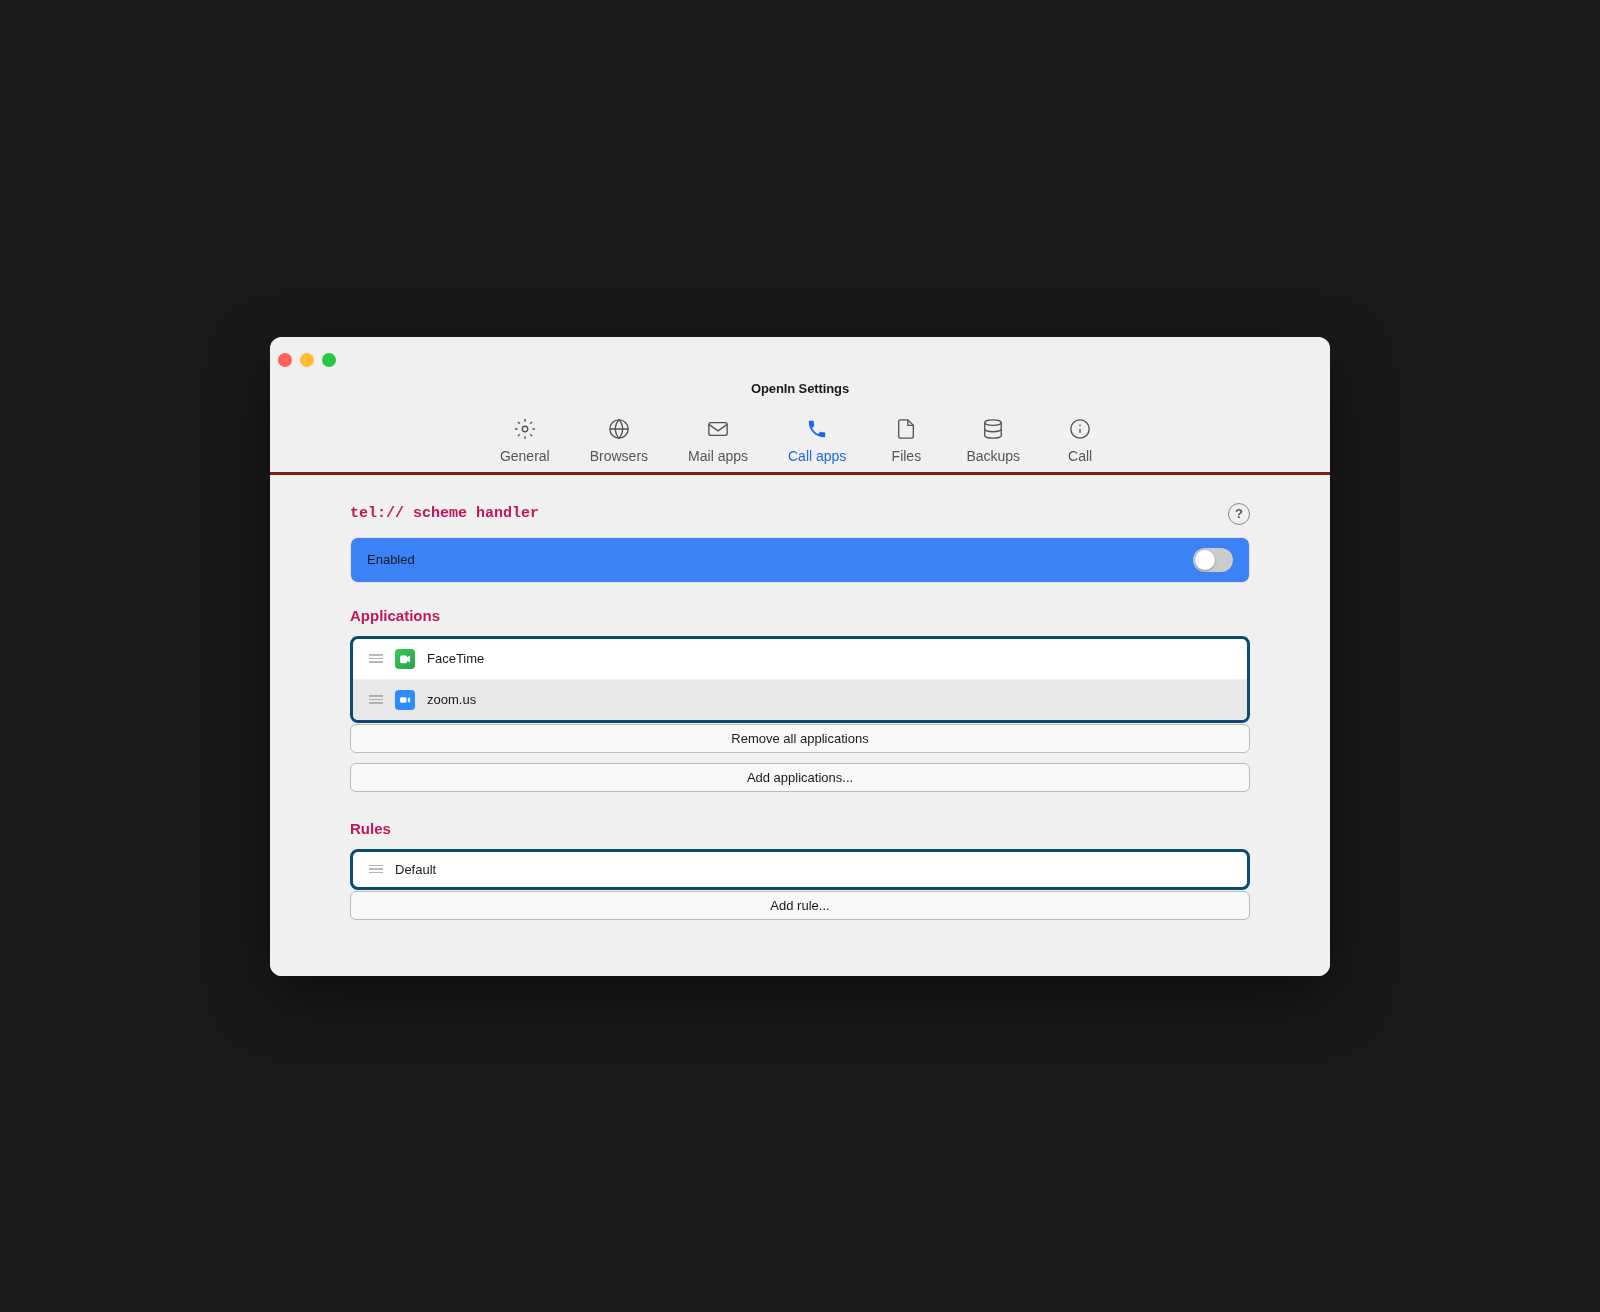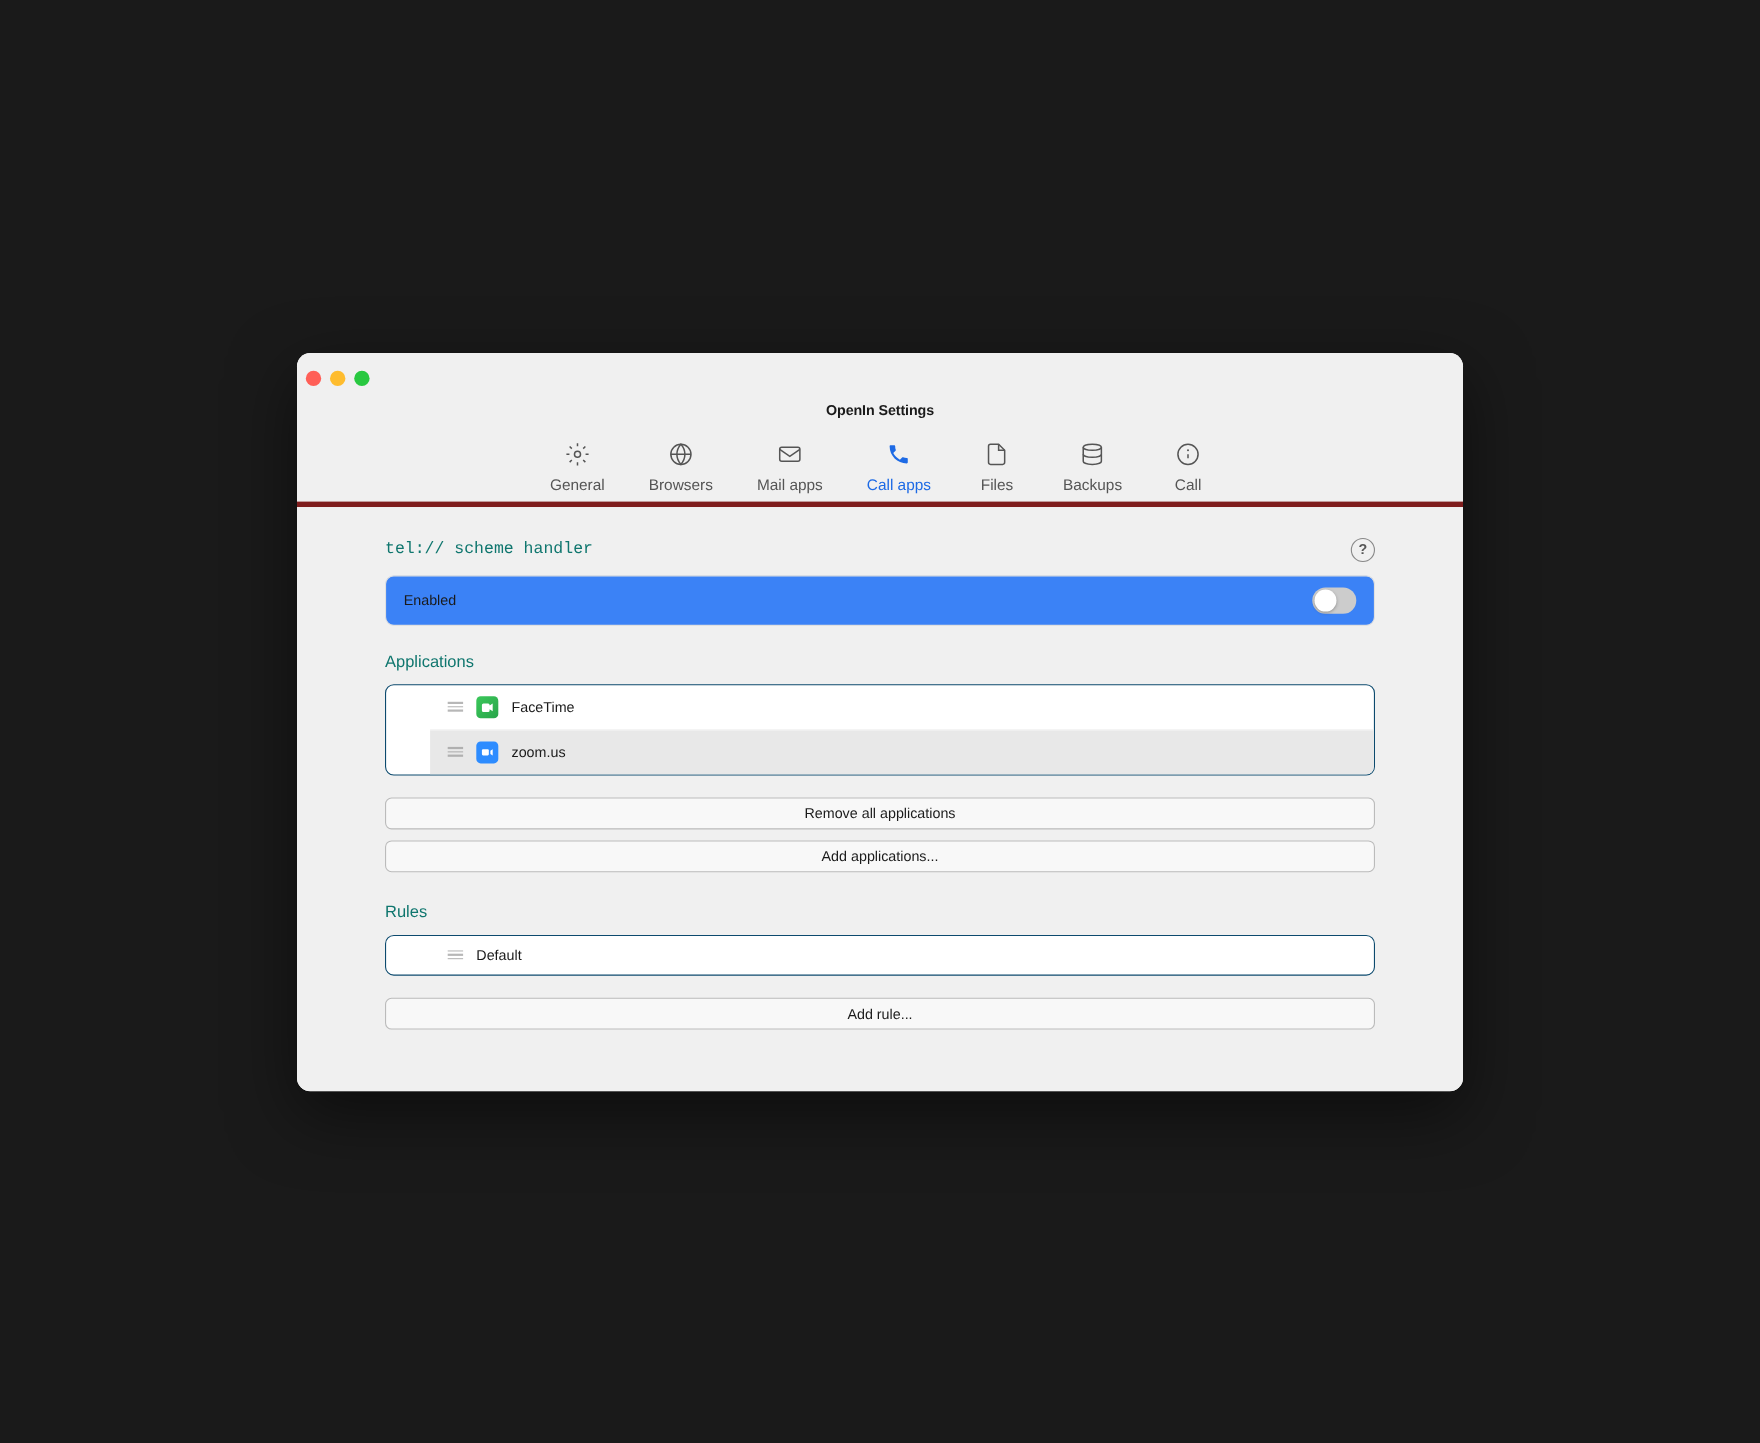--- a/index.html
+++ b/index.html
@@ -17,21 +17,21 @@
       width: 1060px;
       background: #f5f5f5;
       border-radius: 12px;
       box-shadow: 0 20px 60px rgba(0,0,0,0.5);
       overflow: hidden;
     }
 
     .titlebar {
       background: #f0f0f0;
       padding: 16px 8px 0;
-      border-bottom: 5px solid #7f1d1d;
+      border-bottom: 3px solid #7f1d1d;
     }
 
     .window-controls {
       display: flex;
       gap: 8px;
       margin-bottom: 14px;
     }
 
     .wc-btn {
       width: 14px;
@@ -99,22 +99,22 @@
 
     .section-header {
       display: flex;
       justify-content: space-between;
       align-items: center;
       margin-bottom: 12px;
     }
 
     .section-title {
       font-size: 15px;
-      font-weight: 400;
-      color: #0f766e;
+      font-weight: 700;
+      color: #be185d;
       font-family: 'SF Mono', 'Courier New', monospace;
     }
 
     .section-title.normal-font {
       font-family: -apple-system, BlinkMacSystemFont, 'SF Pro Text', 'Helvetica Neue', sans-serif;
     }
 
     .help-btn {
       width: 22px;
       height: 22px;
@@ -166,24 +166,23 @@
       background: white;
       top: 2px;
       left: 2px;
       box-shadow: 0 1px 3px rgba(0,0,0,0.3);
       transition: left 0.2s;
     }
 
     .list-container {
       background: white;
       border-radius: 8px;
-      border: 1px solid #0c4a6e;
+      border: 3px solid #0c4a6e;
       overflow: hidden;
-      margin-bottom: 20px;
-      padding-left: 40px;
+      margin-bottom: 1px;
     }
 
     .list-item {
       display: flex;
       align-items: center;
       gap: 12px;
       padding: 10px 16px;
       font-size: 13px;
       color: #1a1a1a;
       border-bottom: 1px solid #f0f0f0;

